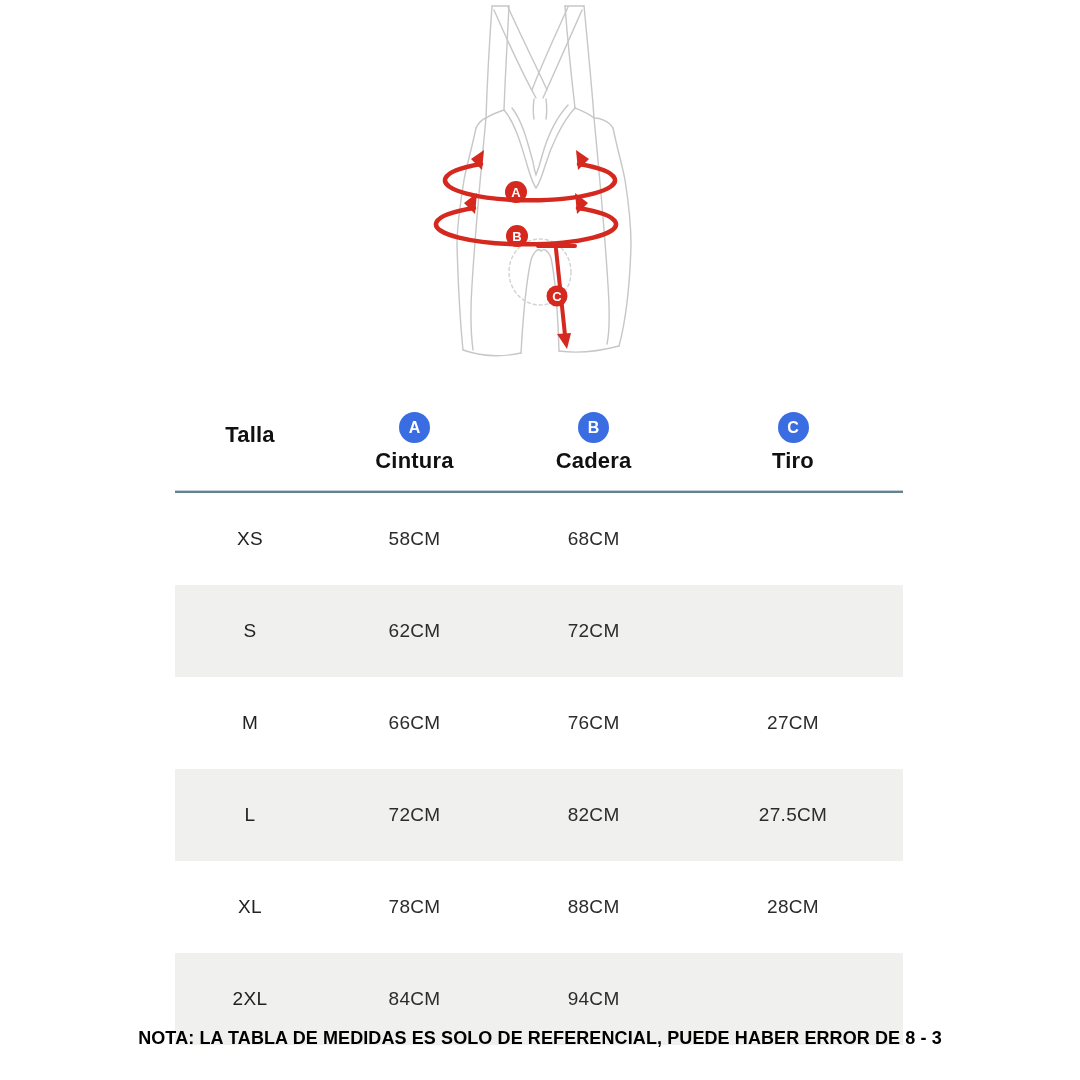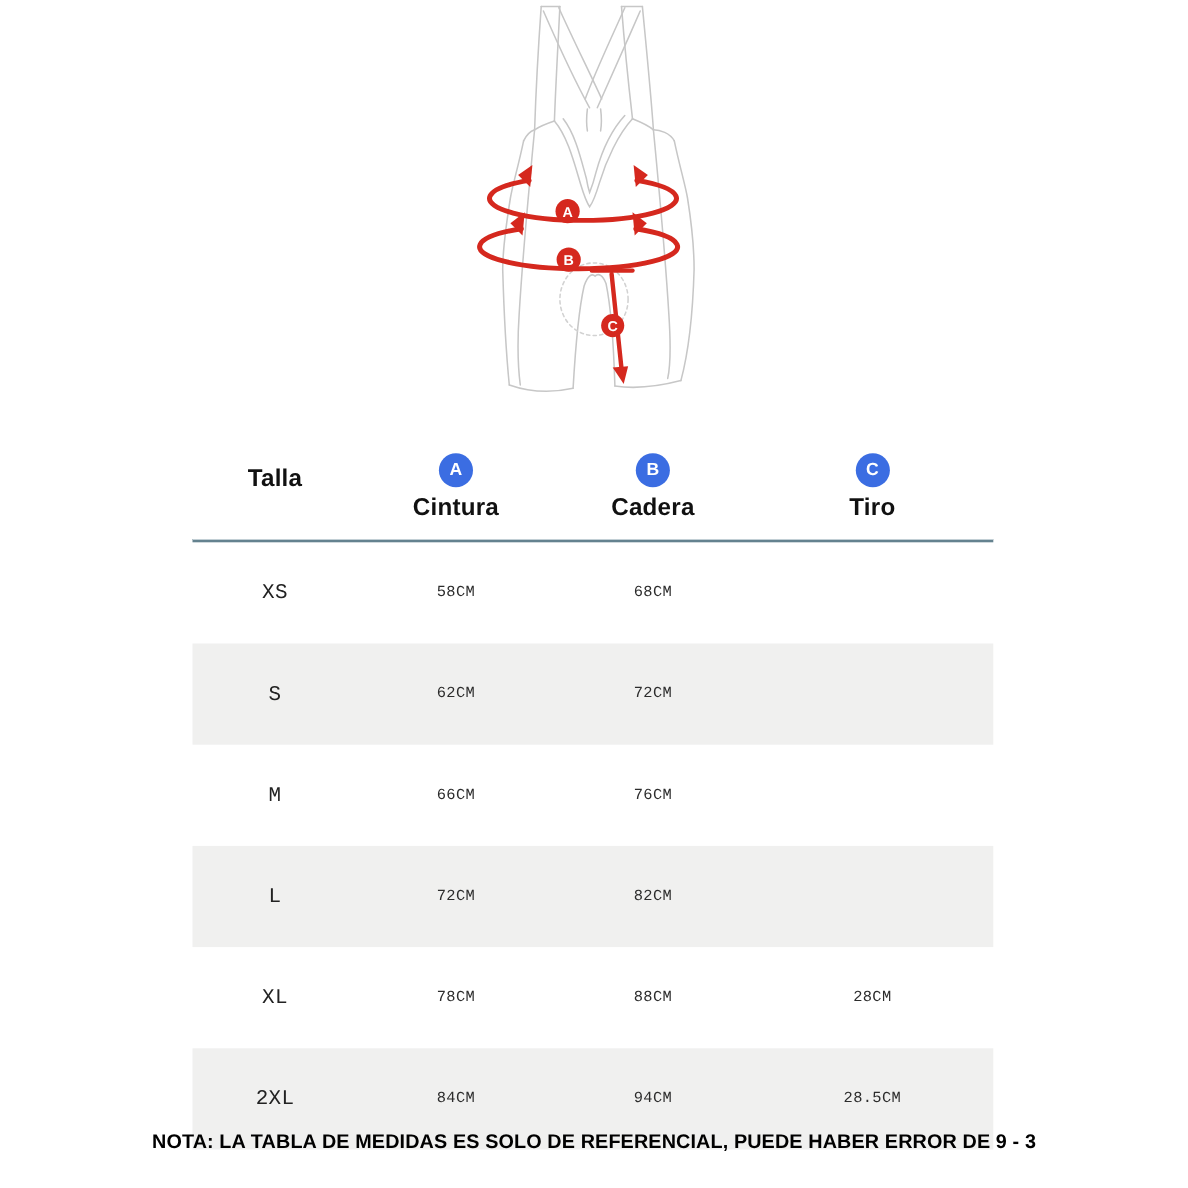--- a/index.html
+++ b/index.html
@@ -19,25 +19,25 @@
   .hcell.no-badge{justify-content:center;padding-bottom:24px;}
   .hlabel{font-size:22px;font-weight:bold;color:#111111;letter-spacing:0.2px;text-align:center;}
   .badge{
     width:31px;height:31px;border-radius:50%;background:#3b6de2;color:#ffffff;
     display:flex;align-items:center;justify-content:center;
     font-size:16px;font-weight:bold;
   }
   .rule{height:3px;background:#64828f;box-shadow:inset 0 1px 0 #c2cfd5;}
   .trow{
     display:grid;grid-template-columns:20.6% 24.6% 24.6% 30.2%;
-    height:92px;align-items:center;font-family:Liberation Mono, monospace;
+    height:92px;align-items:center;
   }
   .trow.alt{background:#f0f0ef;}
   .tcell{
-    text-align:center;font-size:14px;color:#2c2c2c;letter-spacing:0.3px;
+    text-align:center;font-size:19px;color:#2c2c2c;letter-spacing:0.3px;
   }
   .size-cell{font-size:19px;color:#222222;}
   
   .note{
     position:absolute;left:0;top:1026px;width:1080px;text-align:center;
     font-size:18px;line-height:24px;font-weight:bold;color:#000000;letter-spacing:0.1px;
   }
   svg text.marker{font-family:"Liberation Sans", sans-serif;font-weight:bold;fill:#ffffff;}
 </style>
 </head>
@@ -134,38 +134,39 @@
         </div>
         <div class="trow alt">
           <div class="tcell size-cell">S</div>
           <div class="tcell">62CM</div>
           <div class="tcell">72CM</div>
         </div>
         <div class="trow">
           <div class="tcell size-cell">M</div>
           <div class="tcell">66CM</div>
           <div class="tcell">76CM</div>
+          <div class="tcell">27CM</div>
         </div>
         <div class="trow alt">
           <div class="tcell size-cell">L</div>
           <div class="tcell">72CM</div>
           <div class="tcell">82CM</div>
+          <div class="tcell">27.5CM</div>
         </div>
         <div class="trow">
           <div class="tcell size-cell">XL</div>
           <div class="tcell">78CM</div>
           <div class="tcell">88CM</div>
           <div class="tcell">28CM</div>
         </div>
         <div class="trow alt">
           <div class="tcell size-cell">2XL</div>
           <div class="tcell">84CM</div>
           <div class="tcell">94CM</div>
-          <div class="tcell">28.5CM</div>
         </div>
       </div>
   </div>
 
   <div class="note">
-    <div>NOTA: LA TABLA DE MEDIDAS ES SOLO DE REFERENCIAL, PUEDE HABER ERROR DE 9 - 3</div>
+    <div>NOTA: LA TABLA DE MEDIDAS ES SOLO DE REFERENCIAL, PUEDE HABER ERROR DE 8 - 3</div>
   </div>
 
 </div>
 
 </body></html>

